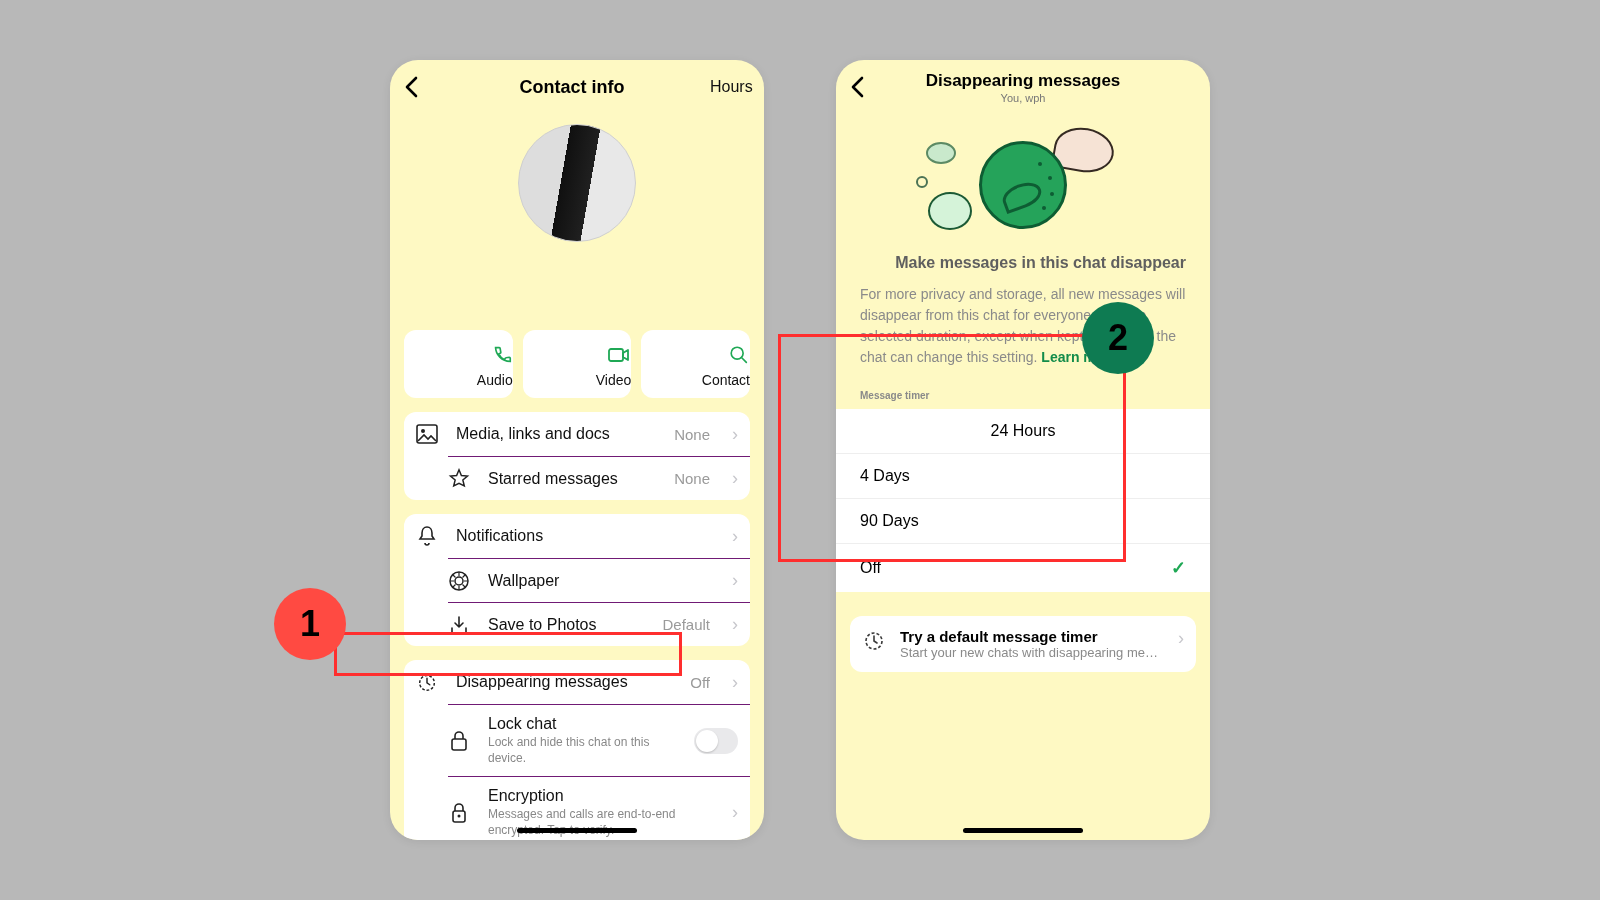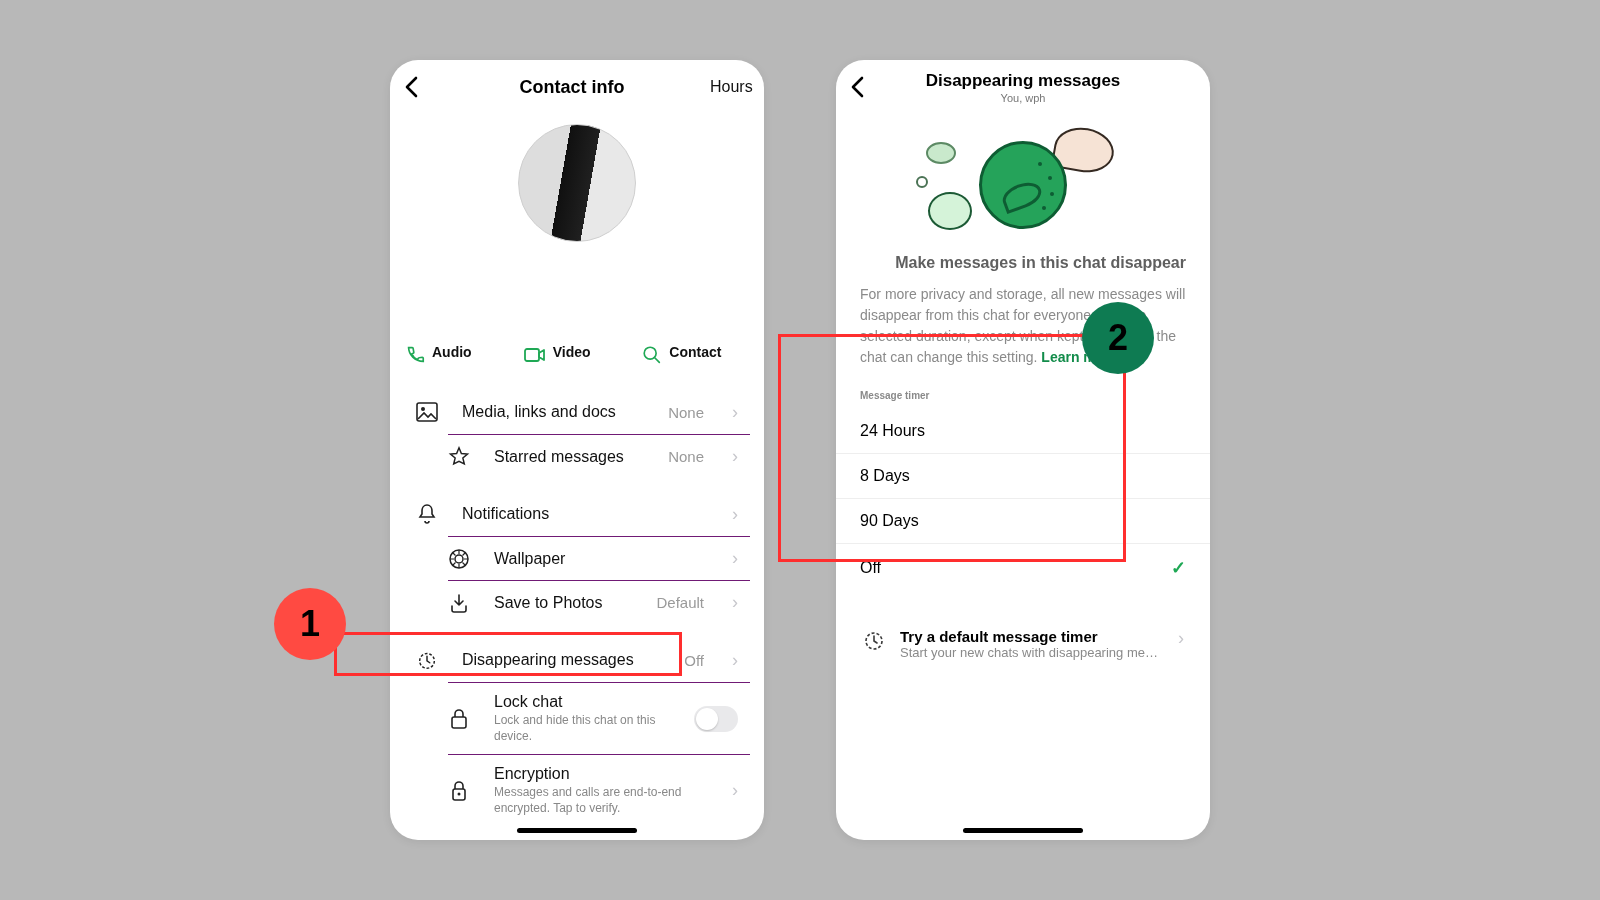--- a/index.html
+++ b/index.html
@@ -10,21 +10,21 @@
     font-family: -apple-system, BlinkMacSystemFont, "Segoe UI", Helvetica, Arial, sans-serif;
     display: flex;
     justify-content: center;
     align-items: center;
     gap: 72px;
     position: relative;
   }
   .phone {
     width: 374px;
     height: 780px;
-    background: #ffffff;
+    background: #fef9c3;
     border-radius: 28px;
     overflow: hidden;
     position: relative;
     box-shadow: 0 2px 10px rgba(0,0,0,0.08);
   }
   .header {
     height: 54px;
     display: flex;
     align-items: center;
     justify-content: space-between;
@@ -66,41 +66,40 @@
     display: flex;
     gap: 10px;
     padding: 88px 14px 14px;
   }
   .action-card {
     flex: 1;
     background: #fff;
     border-radius: 12px;
     padding: 14px 0 10px;
     display: flex;
-    flex-direction: row;
-    align-items: flex-start;
+    flex-direction: column;
+    align-items: flex-end;
     gap: 6px;
     cursor: pointer;
-    font-weight: bold;
   }
   .action-card .ic { color:#1fa855; }
   .action-card .lbl { font-size:14px; color:#111; }
 
   .group {
     background:#fff;
     border-radius:12px;
     margin: 0 14px 14px;
     overflow:hidden;
   }
   .row {
     display:flex;
     align-items:center;
     min-height:44px;
     padding: 10px 12px;
-    gap:24px;
+    gap:18px;
     cursor:pointer;
     position:relative;
   }
   .row + .row { border-top:1px solid #701a75; margin-left:44px; padding-left:0; }
   .row + .row::before{ content:""; position:absolute; left:-44px; top:0; width:44px; height:1px; background:transparent;}
   .row .ic { width:22px; display:flex; justify-content:center; color:#2e2e2e; }
   .row .txt { flex:1; }
   .row .ttl { font-size:16px; color:#111; }
   .row .sub { font-size:12px; color:#888; margin-top:2px; line-height:1.3; }
   .row .val { font-size:15px; color:#9a9a9a; }
@@ -137,21 +136,21 @@
   .dots{position:absolute; width:4px;height:4px;background:#0e5d33;border-radius:50%;}
 
   .body-text{ padding: 4px 24px 10px; }
   .head2{ font-size:16px; font-weight:600; color:#5f5f5f; margin-bottom:12px;text-align:right;}
   .para{ font-size:14px; color:#8a8a8a; line-height:1.5; }
   .para .link{ color:#128c4a; font-weight:600; }
 
   .section-label{ font-size:10px; color:#8a8a8a; font-weight:600; padding:12px 24px 8px; }
   .timer-list{ background:#fff; }
   .timer-row{ display:flex; align-items:center; justify-content:space-between; padding:13px 24px; font-size:16px; border-top:1px solid #eee; cursor:pointer;}
-  .timer-row:first-child{ border-top:none;}
+  .timer-row:first-child{ border-top:none;justify-content:center;}
   .check{ color:#1fa855; font-size:18px; font-weight:700;}
 
   .footer-card{
     background:#fff; border-radius:12px; margin:24px 14px 0; padding:12px 12px;
     display:flex; gap:14px; cursor:pointer;
   }
   .footer-card .txt{flex:1; min-width:0;}
   .footer-card .ttl{font-size:15px; font-weight:600;}
   .footer-card .sub{font-size:13px; color:#8a8a8a; white-space:nowrap; overflow:hidden; text-overflow:ellipsis;}
 
@@ -361,21 +360,21 @@
       <span>For more privacy and storage, all new messages will disappear from this chat for everyone after the selected duration, except when kept. Anyone in the chat can change this setting. </span><span class="link">Learn more</span>
     </div>
   </div>
 
   <div class="section-label">Message timer</div>
   <div class="timer-list">
     <div class="timer-row">
       <span>24 Hours</span>
     </div>
     <div class="timer-row">
-      <span>8 Days</span>
+      <span>4 Days</span>
     </div>
     <div class="timer-row">
       <span>90 Days</span>
     </div>
     <div class="timer-row">
       <span>Off</span>
       <span class="check">✓</span>
     </div>
   </div>
 

